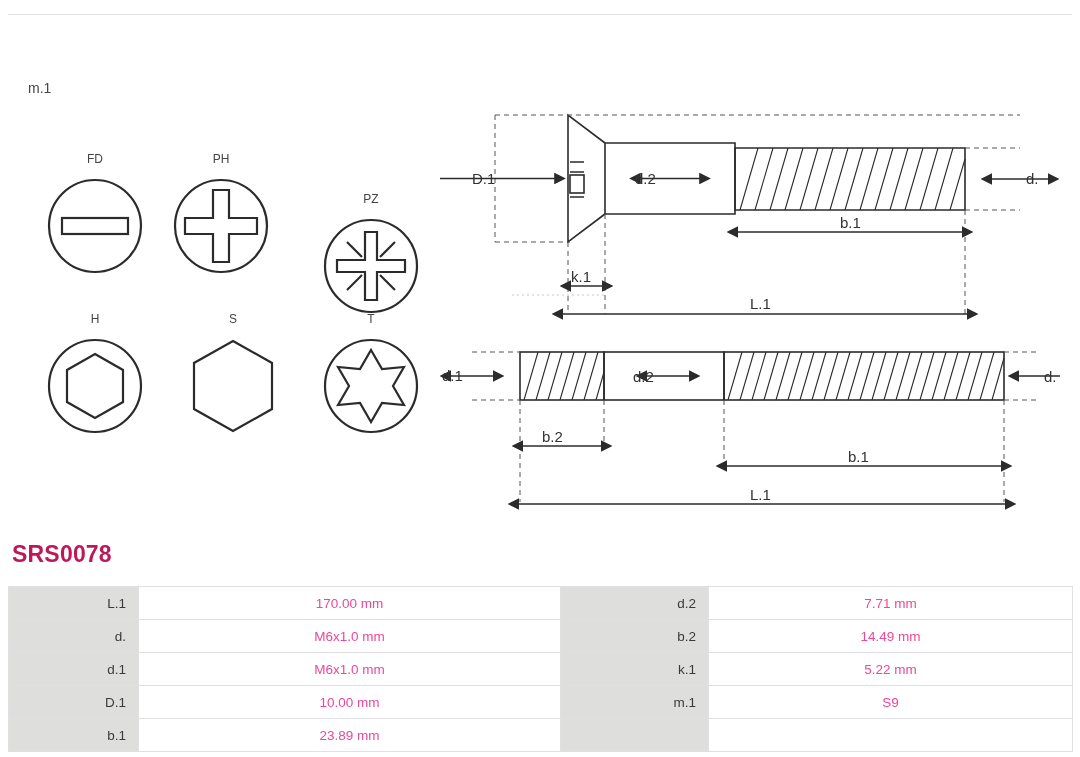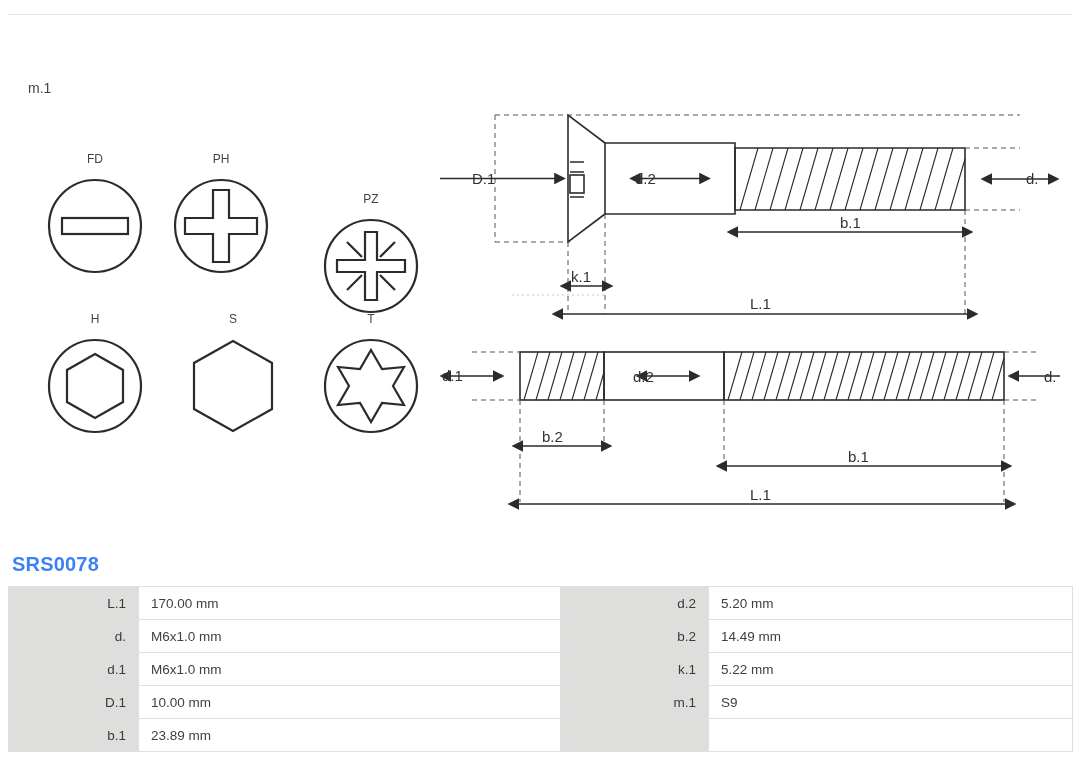--- a/index.html
+++ b/index.html
@@ -60,24 +60,24 @@
     margin: 0 auto;
   }
   .tech-svg {
     position: absolute;
     left: 440px;
     top: 40px;
   }
   .part-code {
     position: absolute;
     left: 12px;
-    top: 553px;
-    font-size: 20px;
+    top: 541px;
+    font-size: 23px;
     font-weight: bold;
-    color: #3b82f6;
+    color: #be185d;
     letter-spacing: .2px;
   }
   table.specs {
     position: absolute;
     left: 8px;
     top: 586px;
     width: 1064px;
     border-collapse: collapse;
     table-layout: fixed;
     font-size: 13.5px;
@@ -89,22 +89,22 @@
     vertical-align: middle;
   }
   td.key {
     background: #dededd;
     text-align: right;
     color: #3a3a3a;
     width: 130px;
   }
   td.val {
     background: #ffffff;
-    text-align: left;
-    color: #404040;
+    text-align: center;
+    color: #ec4899;
   }
   td.key.empty, td.val.empty {
     background: #dededd;
   }
   td.val.empty {
     background: #ffffff;
   }
   .col-k1 { width: 130px; }
   .col-v1 { width: 422px; }
   .col-k2 { width: 148px; }
@@ -298,21 +298,21 @@
     <col class="col-k1">
       <col class="col-v1">
       <col class="col-k2">
       <col class="col-v2">
   </colgroup>
   <tbody>
     <tr>
       <td class="key">L.1</td>
       <td class="val">170.00 mm</td>
       <td class="key">d.2</td>
-      <td class="val">5.20 mm</td>
+      <td class="val">7.71 mm</td>
     </tr>
     <tr>
       <td class="key">d.</td>
       <td class="val">M6x1.0 mm</td>
       <td class="key">b.2</td>
       <td class="val">14.49 mm</td>
     </tr>
     <tr>
       <td class="key">d.1</td>
       <td class="val">M6x1.0 mm</td>

